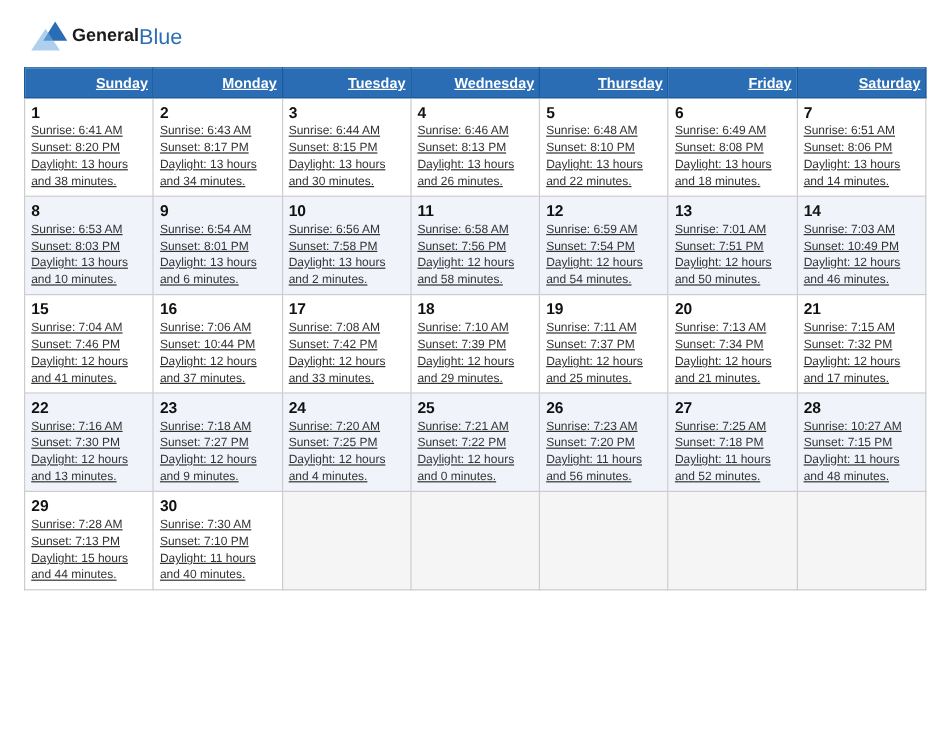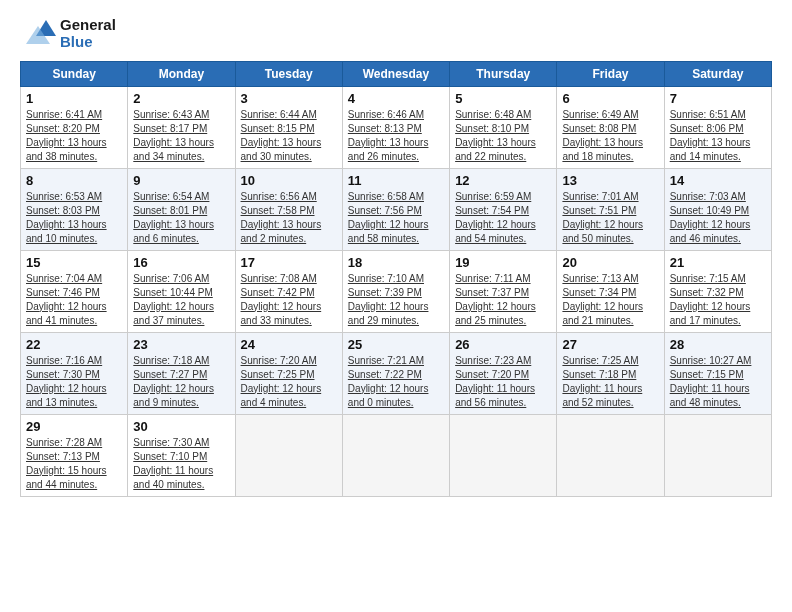--- a/index.html
+++ b/index.html
@@ -43,22 +43,23 @@
       width: 100%;
       border-collapse: collapse;
       table-layout: fixed;
     }
     .calendar th {
       background: #2a6db5;
       color: #fff;
       font-size: 12px;
       font-weight: bold;
       padding: 5px 4px;
-      text-align: center;
+      text-align: right;
       border: 1px solid #1a5a9a;
+      text-decoration: underline;
     }
     .calendar td {
       vertical-align: top;
       border: 1px solid #ccc;
       padding: 4px 5px;
       font-size: 10px;
       color: #333;
       height: 80px;
       background: #fff;
     }
@@ -87,23 +88,23 @@
 
 <div class="page">
   <div class="header">
     <div class="logo">
   <div style="display:flex;flex-direction:column;align-items:flex-start;">
     <div style="display:flex;align-items:center;gap:4px;">
       <svg width="36" height="30" viewBox="0 0 36 30">
         <polygon points="26,2 36,18 16,18" fill="#2a6db5"></polygon>
         <polygon points="18,8 30,26 6,26" fill="#7ab0e0" opacity="0.6"></polygon>
       </svg>
-      <div style="display:flex;flex-direction:column;line-height:1.15;">
+      <div style="display:flex;line-height:1.15;">
         <span style="font-size:15px;font-weight:bold;color:#1a1a1a;">General</span>
-        <span style="font-size:15px;font-weight:bold;color:#2a6db5;">Blue</span>
+        <span style="font-size:18px;font-weight:normal;color:#2a6db5;">Blue</span>
       </div>
     </div>
   </div>
 </div>
     <div class="title-block">
       <div class="month-title"></div>
       <div class="location"></div>
     </div>
   </div>
 

